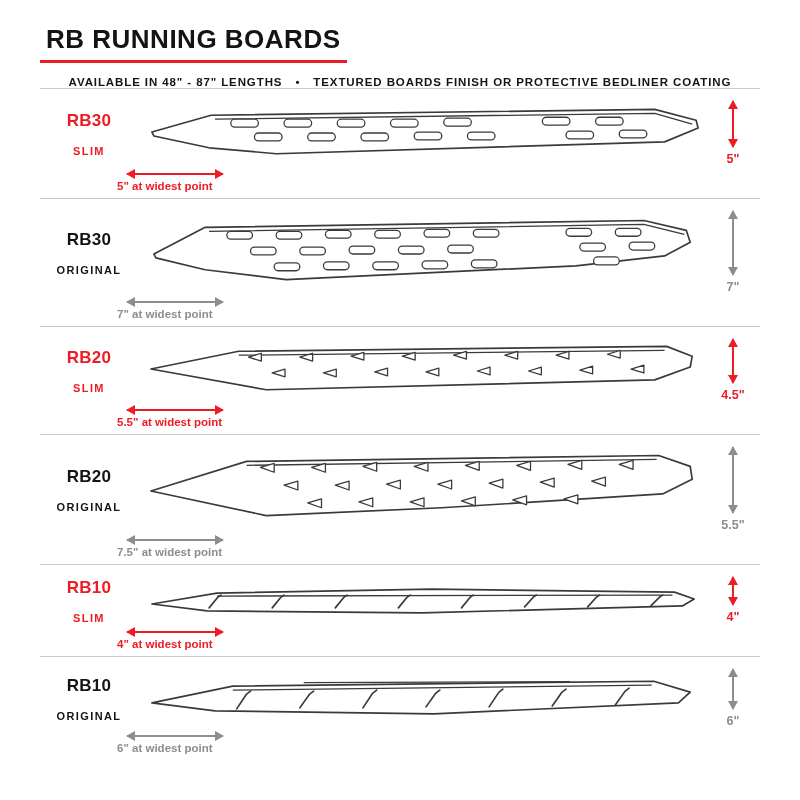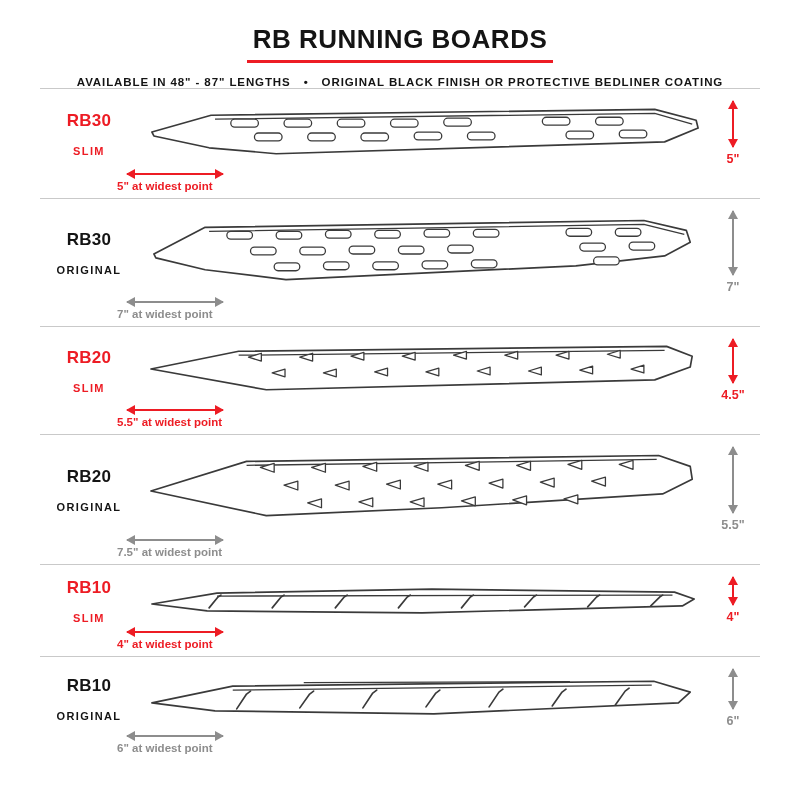--- a/index.html
+++ b/index.html
@@ -8,21 +8,21 @@
     --line-gray:#c9c9c9;
     --drawing-stroke:#3a3a3a;
     --text-black:#141414;
   }
   *{box-sizing:border-box;margin:0;padding:0}
   html,body{width:800px;height:800px;background:#fff;overflow:hidden}
   body{font-family:"Liberation Sans",sans-serif;color:var(--text-black)}
   .page{width:800px;height:800px;padding:24px 40px 0 40px}
 
   
-  header{text-align:center}
+  header{}
   .title{display:inline-block;font-size:26px;font-weight:800;letter-spacing:.5px;
          padding:0 6px 5px 6px;border-bottom:3.5px solid var(--accent-red)}
   .subtitle{margin-top:13px;display:flex;justify-content:center;align-items:center;gap:13px;
             font-size:11.5px;font-weight:700;letter-spacing:.9px}
   .divider{border-top:1px solid var(--line-gray);margin-top:14px}
 
   
   .row{display:grid;grid-template-columns:106px 1fr 54px;grid-template-rows:auto auto;
        align-items:center;padding:12px 0 6px 0}
   .row + .divider, header + .divider{margin-top:0}
@@ -67,21 +67,21 @@
 </head>
 <body>
 
 <div class="page">
 
   <header>
     <h1 class="title">RB RUNNING BOARDS</h1>
     <div class="subtitle">
       <span>AVAILABLE IN 48" - 87" LENGTHS</span>
       <span>•</span>
-      <span>ORIGINAL BLACK FINISH OR PROTECTIVE BEDLINER COATING</span>
+      <span>TEXTURED BOARDS FINISH OR PROTECTIVE BEDLINER COATING</span>
     </div>
   </header>
 
   <div class="rows">
 
     <div class="divider"></div>
 
     <section class="row slim">
       <div class="model">
         <div class="model-name">RB30</div>

